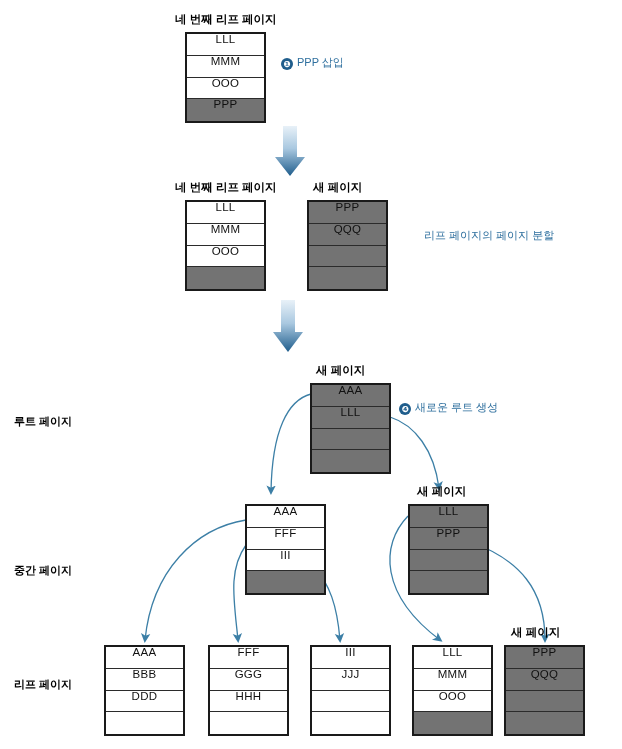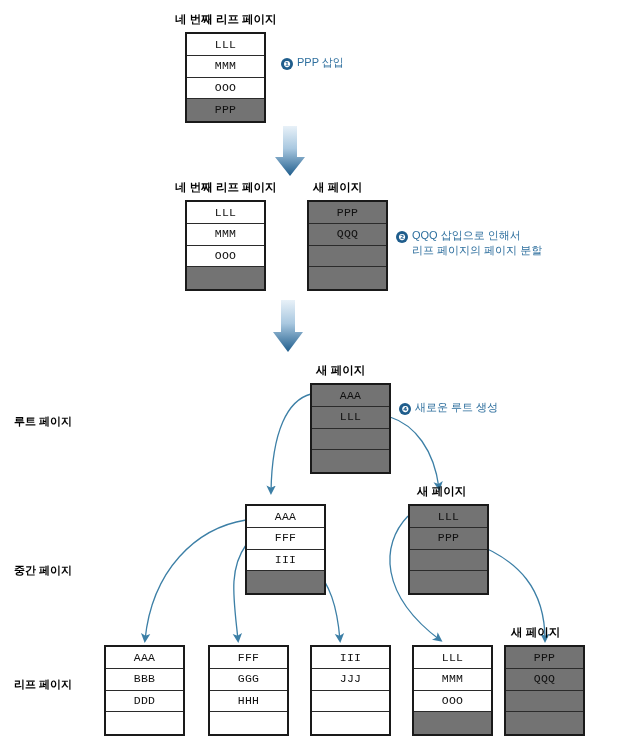--- a/index.html
+++ b/index.html
@@ -6,41 +6,41 @@
   body{
     width:622px;height:749px;background:#ffffff;
     font-family:"Liberation Sans","DejaVu Sans",sans-serif;
     position:relative;overflow:hidden;
   }
   #stage{position:absolute;left:0;top:0;width:512px;height:749px;}
 
   
   .page-box{position:absolute;box-sizing:border-box;border:2px solid #1a1a1a;background:#fff;}
   .row{position:relative;box-sizing:border-box;height:21.75px;border-bottom:1px solid #2b2b2b;
-       display:flex;align-items:center;justify-content:center;
-       font-size:11.5px;color:#111;letter-spacing:.3px;background:#fff;font-family:Liberation Mono, monospace;}
+       display:flex;justify-content:center;
+       font-size:11.5px;color:#111;letter-spacing:.3px;background:#fff;}
   .row:last-child{border-bottom:none;}
   .row.shaded{background:#737373;}
   .row .txt{line-height:1;}
 
   
   .cap{position:absolute;font-size:11.5px;font-weight:bold;color:#000;white-space:nowrap;}
 
   
   .tier{position:absolute;font-size:11px;font-weight:bold;color:#000;white-space:nowrap;}
 
   
   .note{position:absolute;color:#2e6f9e;font-size:11px;line-height:15px;white-space:nowrap;}
   .note .badge{
     display:inline-block;width:12px;height:12px;border-radius:50%;
     background:#1f5d8c;color:#fff;font-size:8.5px;font-weight:bold;
     text-align:center;line-height:12px;margin-right:4px;vertical-align:-1px;
   }
   .note .ln{display:block;}
-  .note .ln.indent{margin-left:16px;}
+  .note .ln.indent{margin-left:28px;}
 
   svg.links{position:absolute;left:0;top:0;width:622px;height:749px;pointer-events:none;}
 </style>
 </head>
 <body>
 
 <div id="stage">
 
   <svg class="links" viewBox="0 0 622 749">
     <defs>
@@ -125,23 +125,20 @@
       </div>
       <div class="row shaded">
         <span class="txt"></span>
       </div>
       <div class="row shaded">
         <span class="txt"></span>
       </div>
     </div>
 
   <div class="note" style="left:396px;top:228px;">
-    <span class="ln">
-      <span class="badge">❷</span><span>QQQ 삽입으로 인해서</span>
-    </span>
     <span class="ln indent">리프 페이지의 페이지 분할</span>
   </div>
 
   <div class="tier" style="left:14px;top:414px;">루트 페이지</div>
   <div class="tier" style="left:14px;top:547px;margin-top:16px;">중간 페이지</div>
   <div class="tier" style="left:14px;top:677px;">리프 페이지</div>
 
   <div class="cap" style="left:316px;top:363px;">새 페이지</div>
   <div class="page-box" id="b-root" style="left:310px;top:383px;width:81px;">
       <div class="row shaded">

